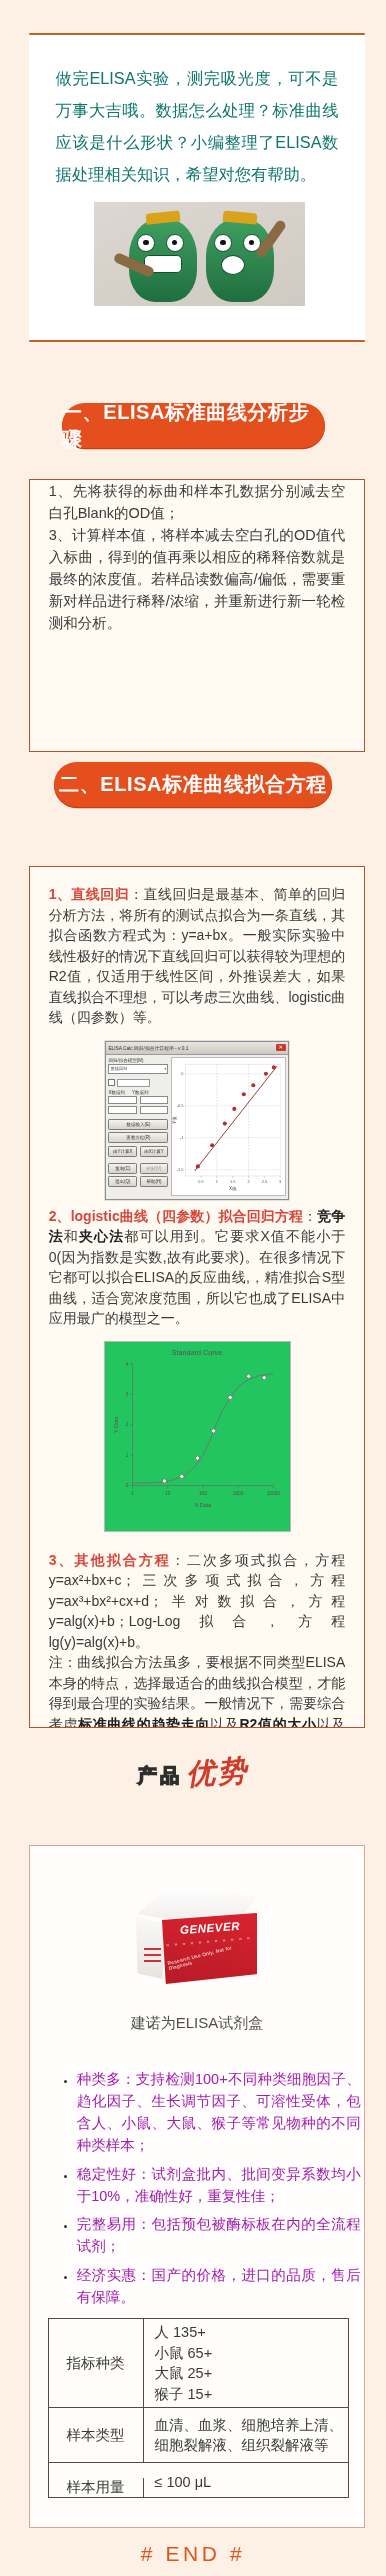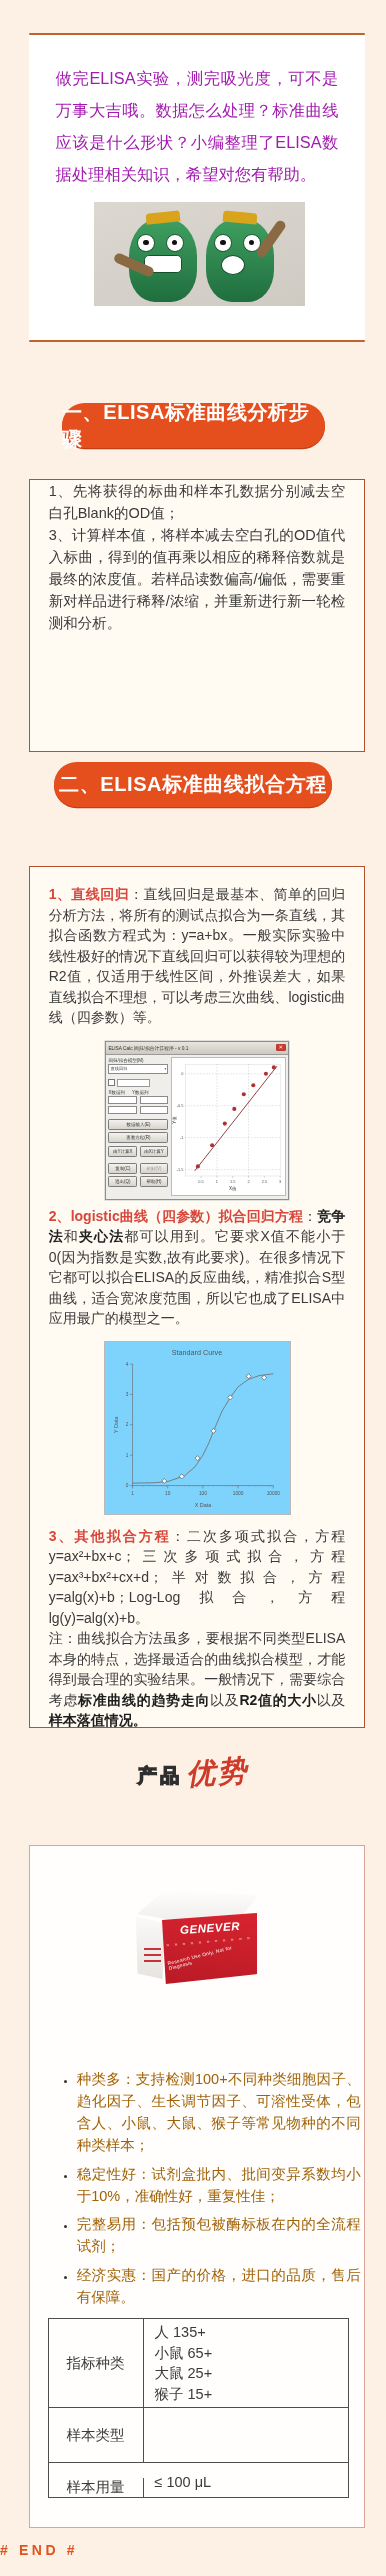--- a/index.html
+++ b/index.html
@@ -1,20 +1,20 @@
 <!DOCTYPE html>
 <html style="font-size:9.7px"><head>
 <meta charset="utf-8">
 <style>
   html,body{margin:0;padding:0;}
   body{width:386px;font-family:"Liberation Sans","DejaVu Sans",sans-serif;background:#ffffff;}
   .page{position:relative;width:386px;height:2576px;background:#fcf1e4;overflow:hidden;}
   .hr{position:absolute;left:29px;width:336px;height:2.4px;background:#c0622c;border-radius:1.2px;}
   .panel-white{position:absolute;left:29px;width:336px;background:#ffffff;}
-  .intro{margin:0;padding:26.6px 26.6px 0 26.6px;font-size:16.3px;line-height:32px;color:#a21caf;text-align:justify;}
+  .intro{margin:0;padding:26.6px 26.6px 0 26.6px;font-size:16.3px;line-height:32px;color:#0f766e;text-align:justify;}
   
   .photo{position:absolute;left:65px;top:167px;width:211px;height:104px;background:linear-gradient(160deg,#dcd8d1,#cfcac2);overflow:hidden;}
   .frog{position:absolute;bottom:3.6px;width:68px;height:84px;background:linear-gradient(180deg,#3fa060,#1f6e3e);border-radius:46% 46% 38% 38%;}
   .frog .eye{position:absolute;top:15.7px;width:15.7px;height:15.7px;background:#fff;border-radius:50%;border:1.2px solid #14502c;}
   .frog .eye:after{content:"";position:absolute;left:4.8px;top:4.8px;width:5.4px;height:5.4px;background:#111;border-radius:50%;}
   .frog .mouth{position:absolute;left:14.5px;top:37px;width:36px;height:15.7px;background:#fff;border:1.2px solid #14502c;border-radius:4.8px;}
   .frog .hat{position:absolute;left:17px;top:-6px;width:34px;height:11px;background:#d9a41c;border-radius:3.6px 3.6px 0 0;transform:rotate(-6deg);}
   .frog .arm{position:absolute;width:42px;height:9.7px;background:#8a6a43;border-radius:4.8px;}
   .pill{position:absolute;height:45px;background:#e54e1d;border-radius:24px;display:flex;align-items:center;justify-content:center;box-shadow:0 1.2px 0 #c53e12;}
   .pill span{color:#ffffff;font-size:20px;font-weight:700;letter-spacing:0.6px;}
@@ -39,48 +39,48 @@
   .chk .box{width:4.8px;height:4.8px;border:0.6px solid #777;background:#fff;}
   .chk .mini{width:31px;height:6.6px;border:0.6px solid #999;background:#fff;}
   .cols{display:flex;gap:7.2px;font-size:4.5px;color:#333;margin-top:2.4px;}
   .selrow{display:flex;gap:3.6px;margin-top:1.2px;}
   .msel,.minp{width:26.6px;height:6.6px;background:#fff;border:0.6px solid #8a8a8a;}
   .wbtn{height:9px;border:0.6px solid #7d7d7d;background:linear-gradient(180deg,#f4f2ee,#d8d4cc);font-size:4.5px;color:#333;display:flex;align-items:center;justify-content:center;margin-top:2.4px;border-radius:1.2px;}
   .btnrow{display:flex;gap:2.4px;}
   .btnrow .wbtn{flex:1;}
   .plot1{flex:1;background:#ffffff;border:0.6px solid #bbb;}
   
-  .stdfig{width:185px;margin:12px auto 11px auto;background:#7dd3fc;border:0.6px solid #b9b9b9;padding:6px 0 0 0;}
+  .stdfig{width:185px;margin:12px auto 18px auto;background:#22c55e;border:0.6px solid #b9b9b9;padding:6px 0 17px 0;}
   .stitle{text-align:center;font-size:7.2px;color:#555;margin-bottom:1.2px;}
   
   .prodhead{position:absolute;width:100%;text-align:center;font-weight:700;}
   .outline{font-size:19px;color:#ffffff;-webkit-text-stroke:1.5px #2e2e2e;letter-spacing:3.6px;}
   .redbrush{font-size:29px;color:#cf3b2a;font-style:italic;letter-spacing:2.4px;transform:rotate(-4deg);display:inline-block;}
   
   .pinkbox{position:absolute;left:29px;width:336px;background:#fffefc;border:1.2px solid #dba49b;box-sizing:border-box;}
   .kit{position:absolute;left:101px;top:36px;width:133px;height:121px;}
   .kit .top{position:absolute;left:6px;top:6px;width:121px;height:42px;background:linear-gradient(180deg,#ffffff,#eceae6);clip-path:polygon(25% 0,100% 18%,78% 100%,0 62%);box-shadow:0 0.6px 1.2px rgba(0,0,0,.15);}
   .kit .front{position:absolute;left:31px;top:31px;width:95px;height:71px;background:linear-gradient(190deg,#d8242f,#b81a26);clip-path:polygon(0 10%,100% 0,100% 86%,4% 100%);}
   .kit .side{position:absolute;left:4.8px;top:29px;width:29px;height:68px;background:linear-gradient(180deg,#fbfbfb,#e7e4df);clip-path:polygon(0 8%,100% 18%,92% 100%,6% 92%);}
   .kit .stripe{position:absolute;left:8.4px;width:17px;height:1.8px;background:#c9323a;}
   .kit .brand{position:absolute;left:37px;top:40px;width:84px;text-align:center;color:#fff;font-size:11.5px;font-weight:800;font-style:italic;letter-spacing:0.6px;transform:rotate(-4deg);}
   .kit .chev{position:absolute;left:35px;top:56px;width:88px;color:#ffffffcc;font-size:5.4px;letter-spacing:1.8px;transform:rotate(-5deg);white-space:nowrap;overflow:hidden;}
   .kit .ruo{position:absolute;left:36px;top:68px;width:91px;color:#ffffff;font-size:4.8px;transform:rotate(-14deg);letter-spacing:0.3px;}
   .caption{position:absolute;top:168px;width:100%;text-align:center;font-size:15px;color:#4f4f4f;}
   .bullets{position:absolute;left:31px;top:222px;width:284px;margin:0;padding:0 0 0 15.7px;}
-  .bullets li{font-size:14.5px;line-height:22px;color:#a16207;margin-bottom:6.6px;text-align:justify;}
+  .bullets li{font-size:14.5px;line-height:22px;color:#a21caf;margin-bottom:6.6px;text-align:justify;}
   .bullets li::marker{color:#333;font-size:11px;}
   
   .spec{position:absolute;left:17.5px;top:472px;width:301px;border:1.2px solid #4d4d4d;box-sizing:border-box;}
   .srow{display:flex;border-bottom:1.2px solid #4d4d4d;}
   .srow:last-child{border-bottom:none;align-items:flex-end;}
   .sl{width:94px;flex:none;border-right:1.2px solid #4d4d4d;display:flex;align-items:center;justify-content:center;font-size:14.5px;color:#3b3b3b;}
   .sv{flex:1;padding:4.8px 0 4.8px 11px;display:flex;flex-direction:column;justify-content:center;}
   .sv div{font-size:14.5px;line-height:20.5px;color:#3b3b3b;}
-  .endmark{position:absolute;width:100%;font-size:14px;font-weight:700;color:#e0541f;letter-spacing:3.6px;}
+  .endmark{position:absolute;width:100%;text-align:center;font-size:21px;font-weight:400;color:#e0541f;letter-spacing:3.6px;}
   .note b{color:#1e1e1e;}
   text{font-family:"Liberation Sans","DejaVu Sans",sans-serif;}
 </style>
 </head>
 <body>
 
 <div class="page">
 
   <div class="hr" style="top:33px"></div>
 
@@ -300,40 +300,45 @@
       <div class="side">
         <div class="stripe" style="top:37px"></div>
         <div class="stripe" style="top:43px"></div>
         <div class="stripe" style="top:49px"></div>
       </div>
       <div class="front"></div>
       <div class="brand">GENEVER</div>
       <div class="chev">» »  » »  » »  » »  » »  » »  » »</div>
       <div class="ruo">Research Use Only, Not for Diagnosis</div>
     </div>
+    <div class="caption">建诺为ELISA试剂盒</div>
 
     <ul class="bullets">
       <li><span>种类多：</span><span>支持检测100+不同种类细胞因子、趋化因子、生长调节因子、可溶性受体，包含人、小鼠、大鼠、猴子等常见物种的不同种类样本；</span></li>
       <li><span>稳定性好：</span><span>试剂盒批内、批间变异系数均小于10%，准确性好，重复性佳；</span></li>
       <li><span>完整易用：</span><span>包括预包被酶标板在内的全流程试剂；</span></li>
       <li><span>经济实惠：</span><span>国产的价格，进口的品质，售后有保障。</span></li>
     </ul>
 
     <div class="spec">
       <div class="srow" style="height:88px">
         <div class="sl">指标种类</div>
         <div class="sv">
           <div>人  135+</div>
           <div>小鼠 65+</div>
           <div>大鼠 25+</div>
           <div>猴子 15+</div>
         </div>
       </div>
       <div class="srow" style="height:54px">
         <div class="sl">样本类型</div>
+        <div class="sv">
+          <div>血清、血浆、细胞培养上清、</div>
+          <div>细胞裂解液、组织裂解液等</div>
+        </div>
       </div>
       <div class="srow" style="height:34px">
         <div class="sl">样本用量</div>
         <div class="sv">
             <div>≤ 100 μL</div>
           </div>
       </div>
     </div>
   </div>
 

